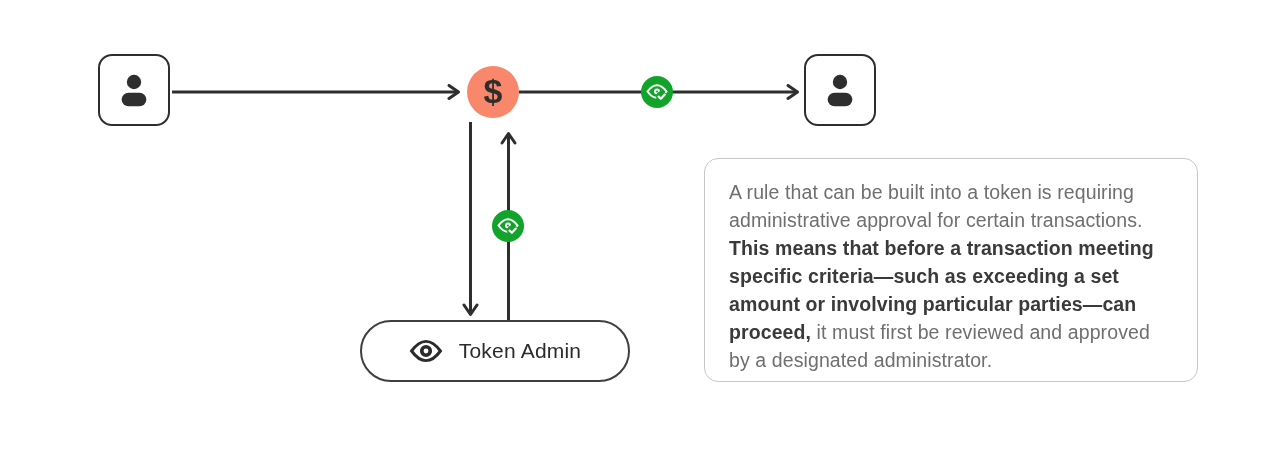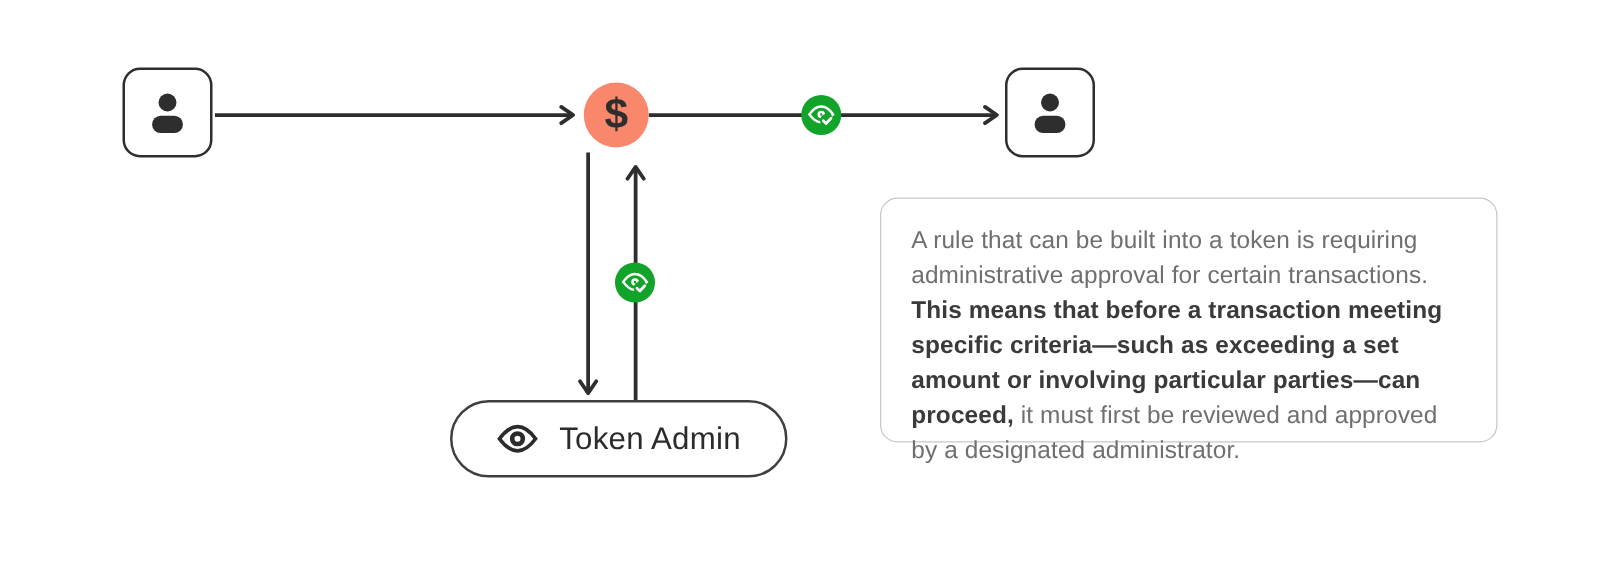--- a/index.html
+++ b/index.html
@@ -78,28 +78,28 @@
     left:360px;top:320px;
     width:270px;height:62px;
     background:#ffffff;
     border:2px solid #3F3F3F;
     border-radius:31px;
     display:flex;align-items:center;justify-content:center;
     gap:16px;
   }
   .admin-pill svg{width:34px;height:34px;}
   .admin-label{
-    font-size:25px;
+    font-size:21px;
     color:#2B2B2B;
     letter-spacing:0.2px;
   }
   .note-box{
     position:absolute;
     left:704px;top:158px;
-    width:494px;height:196px;
+    width:494px;height:224px;
     background:#ffffff;
     border:1.5px solid var(--note-border);
     border-radius:14px;
     padding:19px 24px;
   }
   .note-text{
     font-size:19.5px;
     line-height:28px;
     color:var(--text-gray);
     letter-spacing:0.1px;

